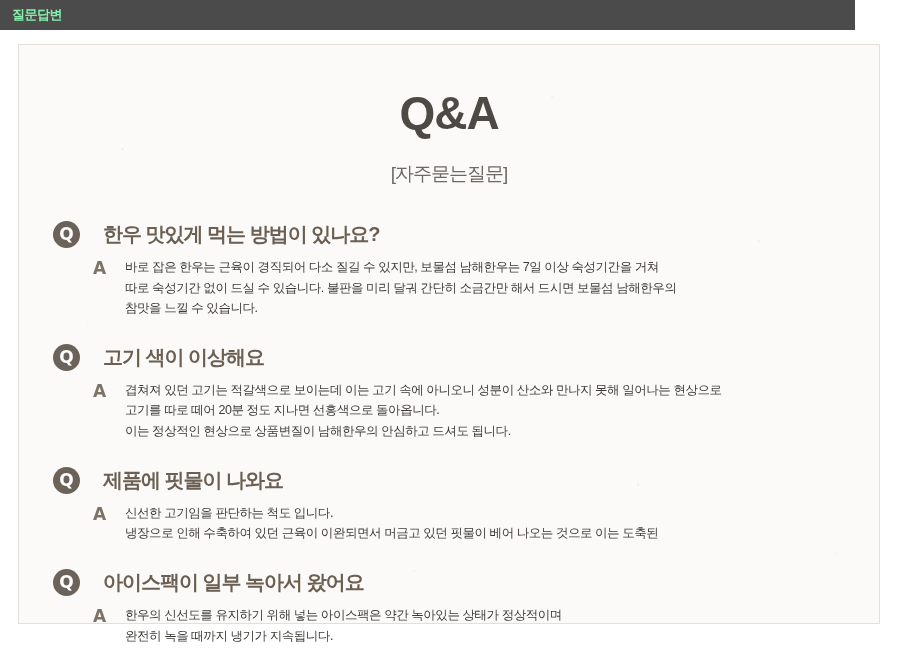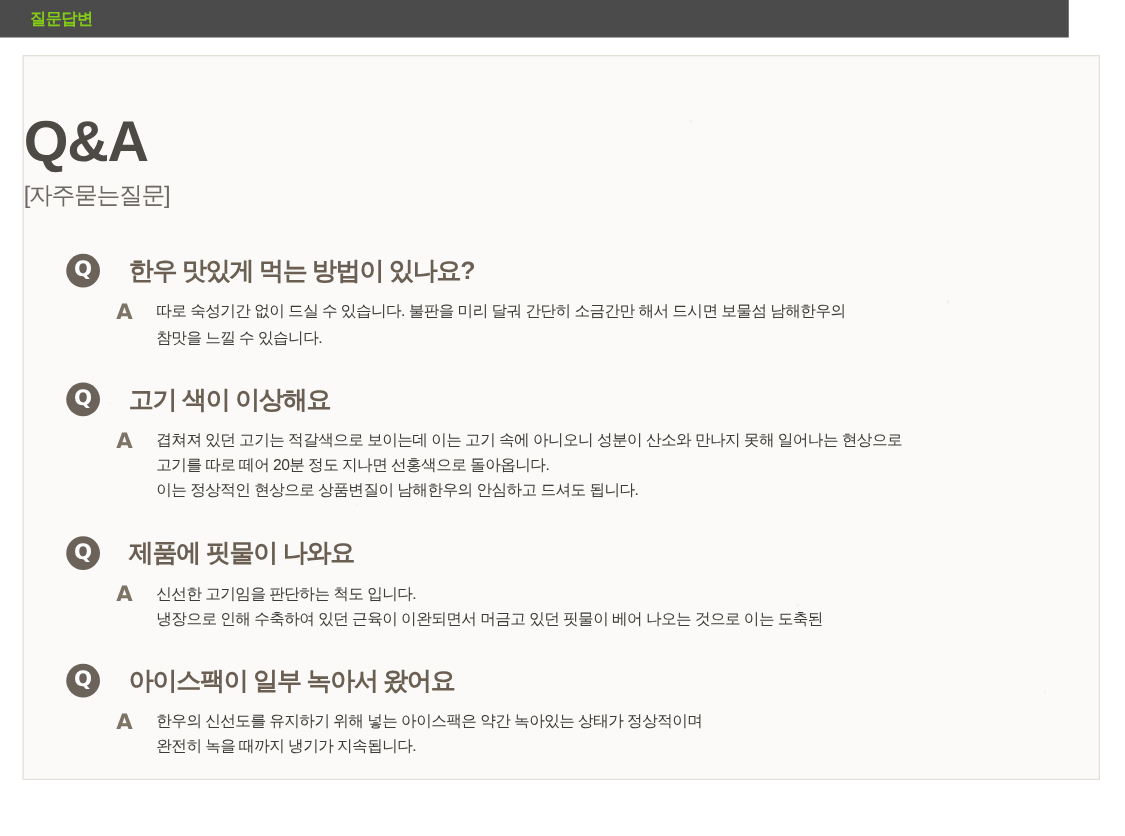--- a/index.html
+++ b/index.html
@@ -26,25 +26,25 @@
     position: absolute;
     left: 0;
     top: 0;
     width: 855px;
     height: 30px;
     background: #4b4b4b;
     display: flex;
     align-items: center;
   }
   .topbar-title {
-    color: #84cc16;
+    color: #86efac;
     font-size: 13px;
     font-weight: bold;
     letter-spacing: -0.5px;
-    padding-left: 24px;
+    padding-left: 12px;
   }
 
   
   .panel {
     position: absolute;
     left: 18px;
     top: 44px;
     width: 862px;
     height: 580px;
     background:
@@ -56,32 +56,32 @@
       radial-gradient(circle at 46% 91%, rgba(0,0,0,0.025) 0 1.2px, rgba(0,0,0,0) 1.4px),
       radial-gradient(circle at 8%  48%, rgba(0,0,0,0.025) 0 1px,   rgba(0,0,0,0) 1.2px),
       radial-gradient(circle at 95% 88%, rgba(0,0,0,0.025) 0 1.1px, rgba(0,0,0,0) 1.3px),
       #fbfaf8;
     border: 1px solid #e3e0da;
     box-sizing: border-box;
   }
 
   
   .qa-heading {
-    text-align: left;
+    text-align: center;
     margin-top: 44px;
   }
   .qa-title {
     font-size: 46px;
     font-weight: bold;
     color: #4d4a45;
     letter-spacing: -1px;
     line-height: 1.05;
   }
   .qa-sub {
-    margin-top: 6px;
+    margin-top: 24px;
     font-size: 19px;
     color: #6e6a63;
     letter-spacing: -1px;
   }
 
   
   .qa-list {
     margin-top: 34px;
     padding: 0 34px 0 34px;
   }
@@ -159,20 +159,21 @@
     <div class="qa-list">
 
       <div class="qa-item">
         <div class="q-row">
           <div class="q-badge">Q</div>
           <div class="q-text">한우 맛있게 먹는 방법이 있나요?</div>
         </div>
         <div class="a-row">
           <div class="a-badge">A</div>
           <div class="a-text">
+            <span class="line">바로 잡은 한우는 근육이 경직되어 다소 질길 수 있지만, 보물섬 남해한우는 7일 이상 숙성기간을 거쳐</span>
             <span class="line">따로 숙성기간 없이 드실 수 있습니다. 불판을 미리 달궈 간단히 소금간만 해서 드시면 보물섬 남해한우의</span>
             <span class="line">참맛을 느낄 수 있습니다.</span>
           </div>
         </div>
       </div>
 
       <div class="qa-item">
         <div class="q-row">
           <div class="q-badge">Q</div>
           <div class="q-text">고기 색이 이상해요</div>

